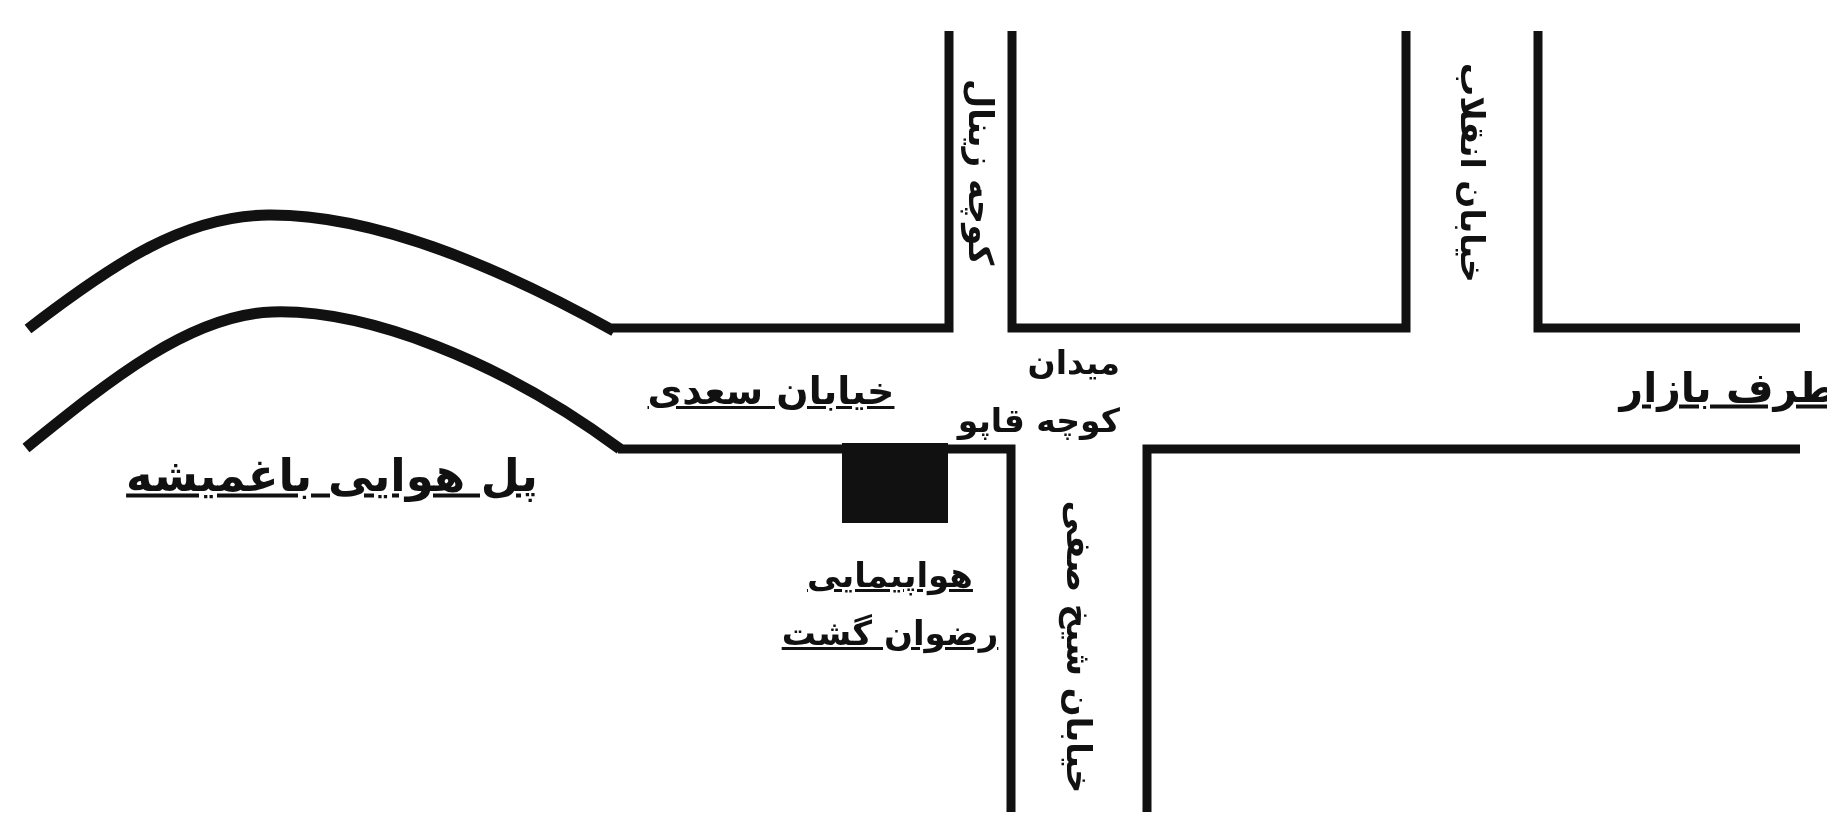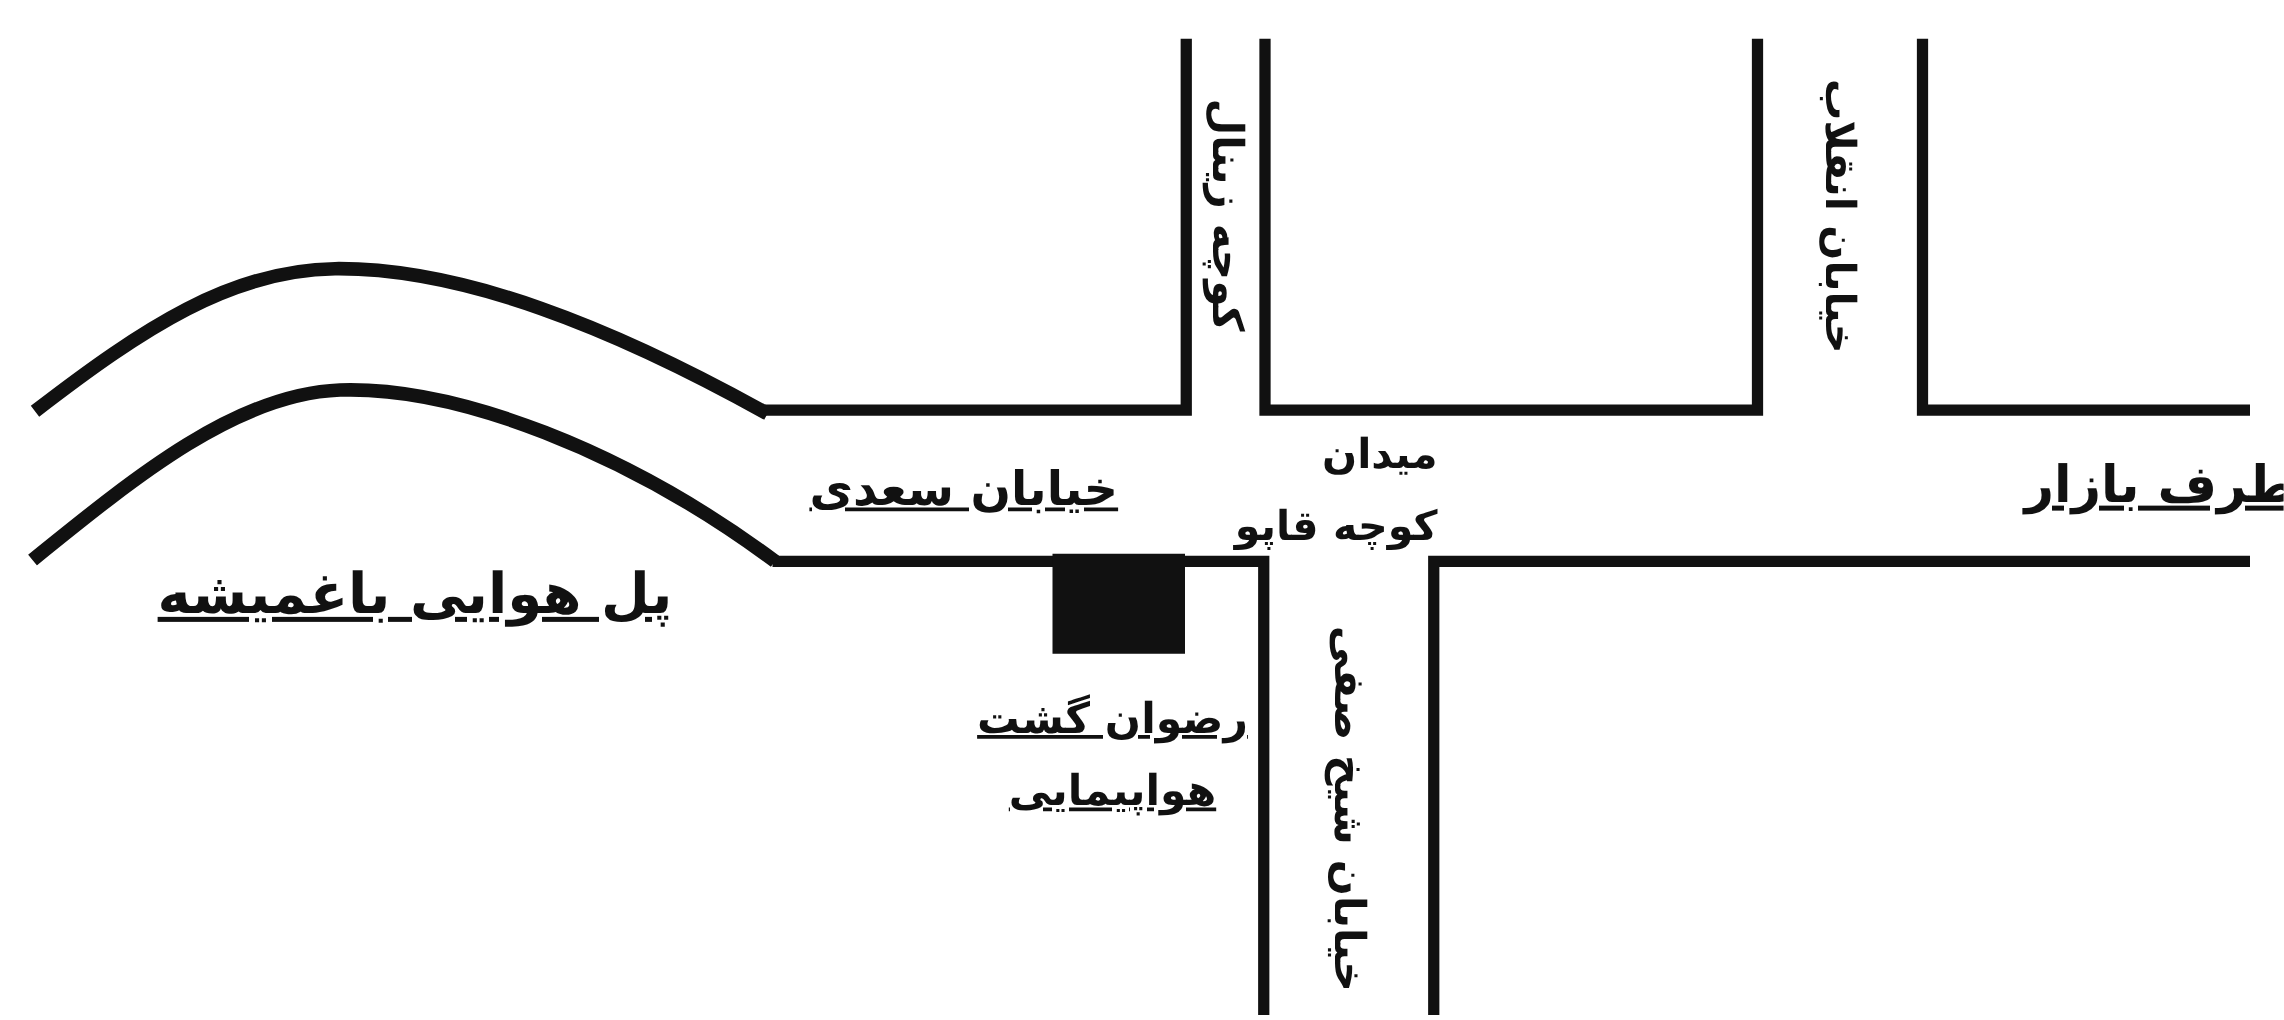--- a/index.html
+++ b/index.html
@@ -49,21 +49,21 @@
   }
   .two-line span {
     display: block;
   }
   #square-label {
     text-align: right;
     transform: translateY(-50%);
   }
   #bridge-label   { left: 332px;  top: 449px; font-size: 45px; letter-spacing: 1px; margin-top: 26px; }
   #saadi-label    { left: 771px;  top: 391px; font-size: 38px; }
-  #square-label   { right: 677px; top: 392px; font-size: 33px; line-height: 58px; }
+  #square-label   { right: 707px; top: 392px; font-size: 33px; line-height: 58px; }
   #bazaar-label   { left: 1737px; top: 388px; font-size: 41px; letter-spacing: 1px; }
   #agency-label   { left: 890px;  top: 604px; font-size: 34px; line-height: 58px; }
   #zeynal-label     { left: 981px;  top: 172px; font-size: 34px; }
   #enghelab-label   { left: 1472px; top: 173px; font-size: 33px; }
   #sheikhsafi-label { left: 1079px; top: 647px; font-size: 34px; }
 </style>
 </head>
 <body>
 
 <div id="stage">
@@ -91,22 +91,22 @@
   <div class="lbl center" id="saadi-label">خیابان سعدی</div>
 
   <div class="lbl two-line" id="square-label">
     <span>میدان</span>
     <span>کوچه قاپو</span>
   </div>
 
   <div class="lbl center" id="bazaar-label">بطرف بازار</div>
 
   <div class="lbl center two-line" id="agency-label">
+    <span>هواپیمایی</span>
     <span>رضوان گشت</span>
-    <span>هواپیمایی</span>
   </div>
 
   <div class="vlabel" id="zeynal-label">کوچه زینال</div>
 
   <div class="vlabel" id="enghelab-label">خیابان انقلاب</div>
 
   <div class="vlabel" id="sheikhsafi-label">خیابان شیخ صفی</div>
 
 </div>
 

